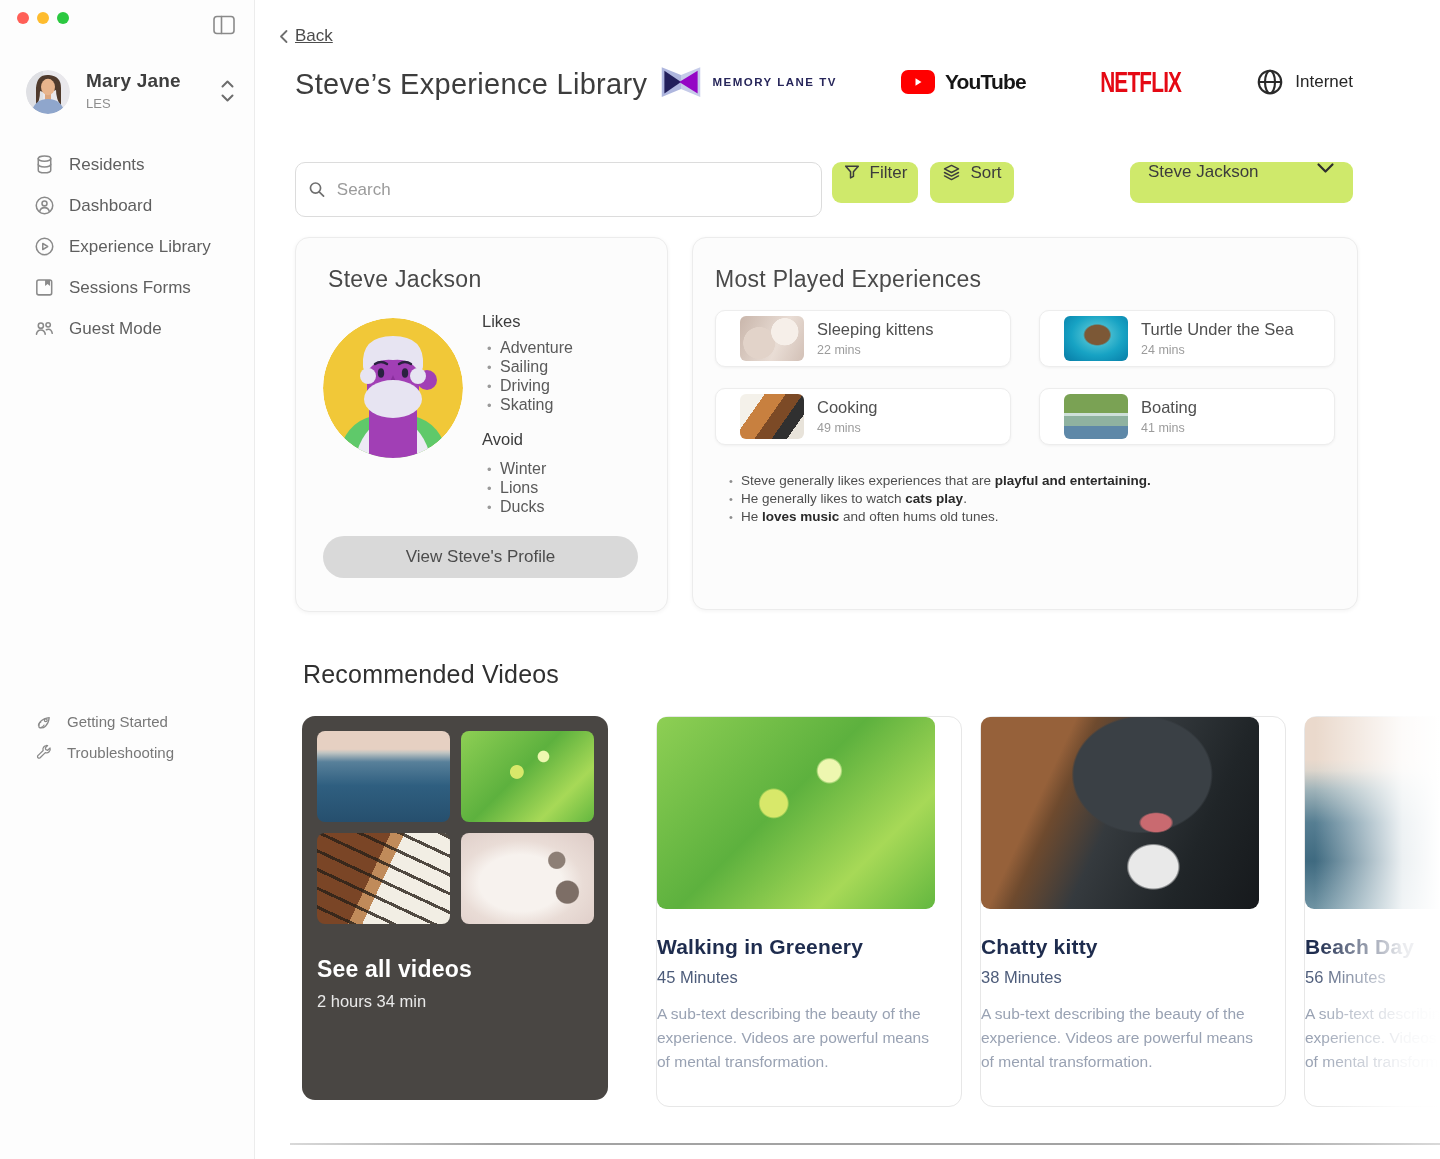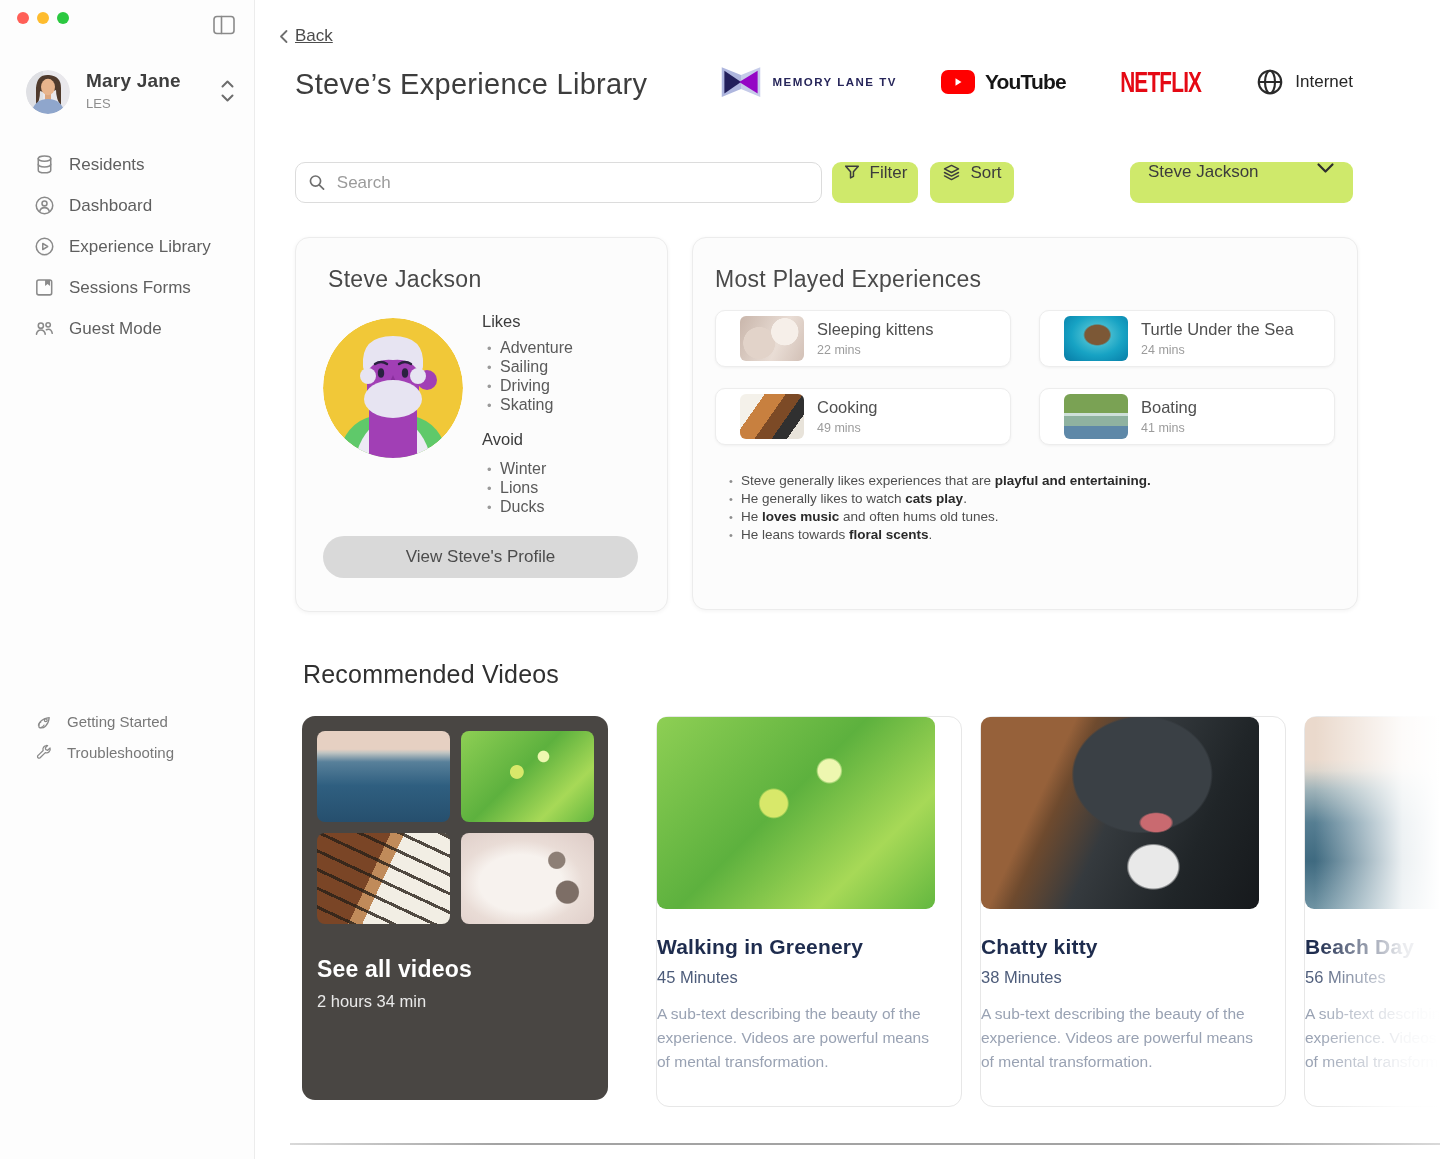--- a/index.html
+++ b/index.html
@@ -24,29 +24,29 @@
   .nav-item{display:flex;align-items:center;height:41px;padding-left:33px;gap:13px;font-size:17px;color:#5f5f5f;cursor:pointer}
   .sb-foot{position:absolute;top:706px;left:0;right:0}
   .foot-item{display:flex;align-items:center;height:31px;padding-left:35px;gap:13px;font-size:15px;color:#787878;cursor:pointer}
 
   
   #main{position:absolute;left:255px;top:0;width:1185px;height:1159px}
   .back{position:absolute;left:23px;top:26px;display:flex;align-items:center;gap:6px;font-size:17px;color:#4c4c4c;cursor:pointer}
   .back span{text-decoration:underline}
   .page-title{position:absolute;left:40px;top:68px;font-size:29px;color:#3d3d3d;font-weight:500;letter-spacing:.3px}
 
-  .providers{position:absolute;right:87px;top:58px;height:48px;display:flex;align-items:center;gap:44px}
+  .providers{position:absolute;right:87px;top:58px;height:48px;display:flex;align-items:center;gap:64px}
   .prov{display:flex;align-items:center;gap:10px;cursor:pointer}
   .ml-label{font-size:11.5px;letter-spacing:1.5px;color:#27265a;font-weight:600}
   .yt-badge{width:34px;height:24px;background:#ff0000;border-radius:7px;display:flex;align-items:center;justify-content:center}
   .yt-label{font-size:21px;font-weight:700;color:#151515;letter-spacing:-.8px}
   .nf-label{font-size:26px;font-weight:800;color:#e50914;transform:scale(.8,1.12);letter-spacing:-1px}
   .net-label{font-size:17px;color:#262626}
 
-  .search{position:absolute;left:40px;top:162px;width:527px;height:41px;border:1px solid #dcdcdc;border-radius:10px;background:#fff;display:flex;align-items:center;padding:0 12px;gap:9px;box-sizing:border-box}
+  .search{position:absolute;left:40px;top:162px;width:527px;height:55px;border:1px solid #dcdcdc;border-radius:10px;background:#fff;display:flex;align-items:center;padding:0 12px;gap:9px;box-sizing:border-box}
   .search input{border:none;outline:none;font-size:17px;color:#444;width:100%;background:transparent;font-family:inherit}
   .search input::placeholder{color:#9b9b9b}
   .btn-lime{position:absolute;top:162px;height:41px;background:#cfe96b;border:none;border-radius:9px;display:flex;align-items:flex-start;justify-content:center;gap:9px;font-size:17px;color:#3c3c3c;cursor:pointer;font-family:inherit}
   #filter-btn{left:577px;width:86px}
   #sort-btn{left:675px;width:84px}
   #resident-dd{left:875px;width:223px;justify-content:space-between;padding:0 18px;box-sizing:border-box}
 
   .card{position:absolute;background:#fcfcfc;border:1px solid #ececec;border-radius:14px;box-shadow:0 1px 4px rgba(0,0,0,.05);box-sizing:border-box}
   
   #profile-card{left:40px;top:237px;width:373px;height:375px}
@@ -363,21 +363,20 @@
       <div>
           <div class="mp-t">Boating</div>
            <div class="mp-d">41 mins</div>
         </div>
     </div>
 
     <ul class="notes">
       <li><span>Steve generally likes experiences that are </span><b>playful and entertaining.</b><span></span></li>
       <li><span>He generally likes to watch </span><b>cats play</b><span>.</span></li>
       <li><span>He </span><b>loves music</b><span> and often hums old tunes.</span></li>
-      <li><span>He leans towards </span><b>floral scents</b><span>.</span></li>
     </ul>
   </section>
 
   <h2 class="rec-title" style="margin:0">Recommended Videos</h2>
 
   <div id="see-all">
     <div class="dk-grid">
       <div class="dk-thumb th-ocean"></div>
       <div class="dk-thumb th-grass"></div>
       <div class="dk-thumb th-piano"></div>

